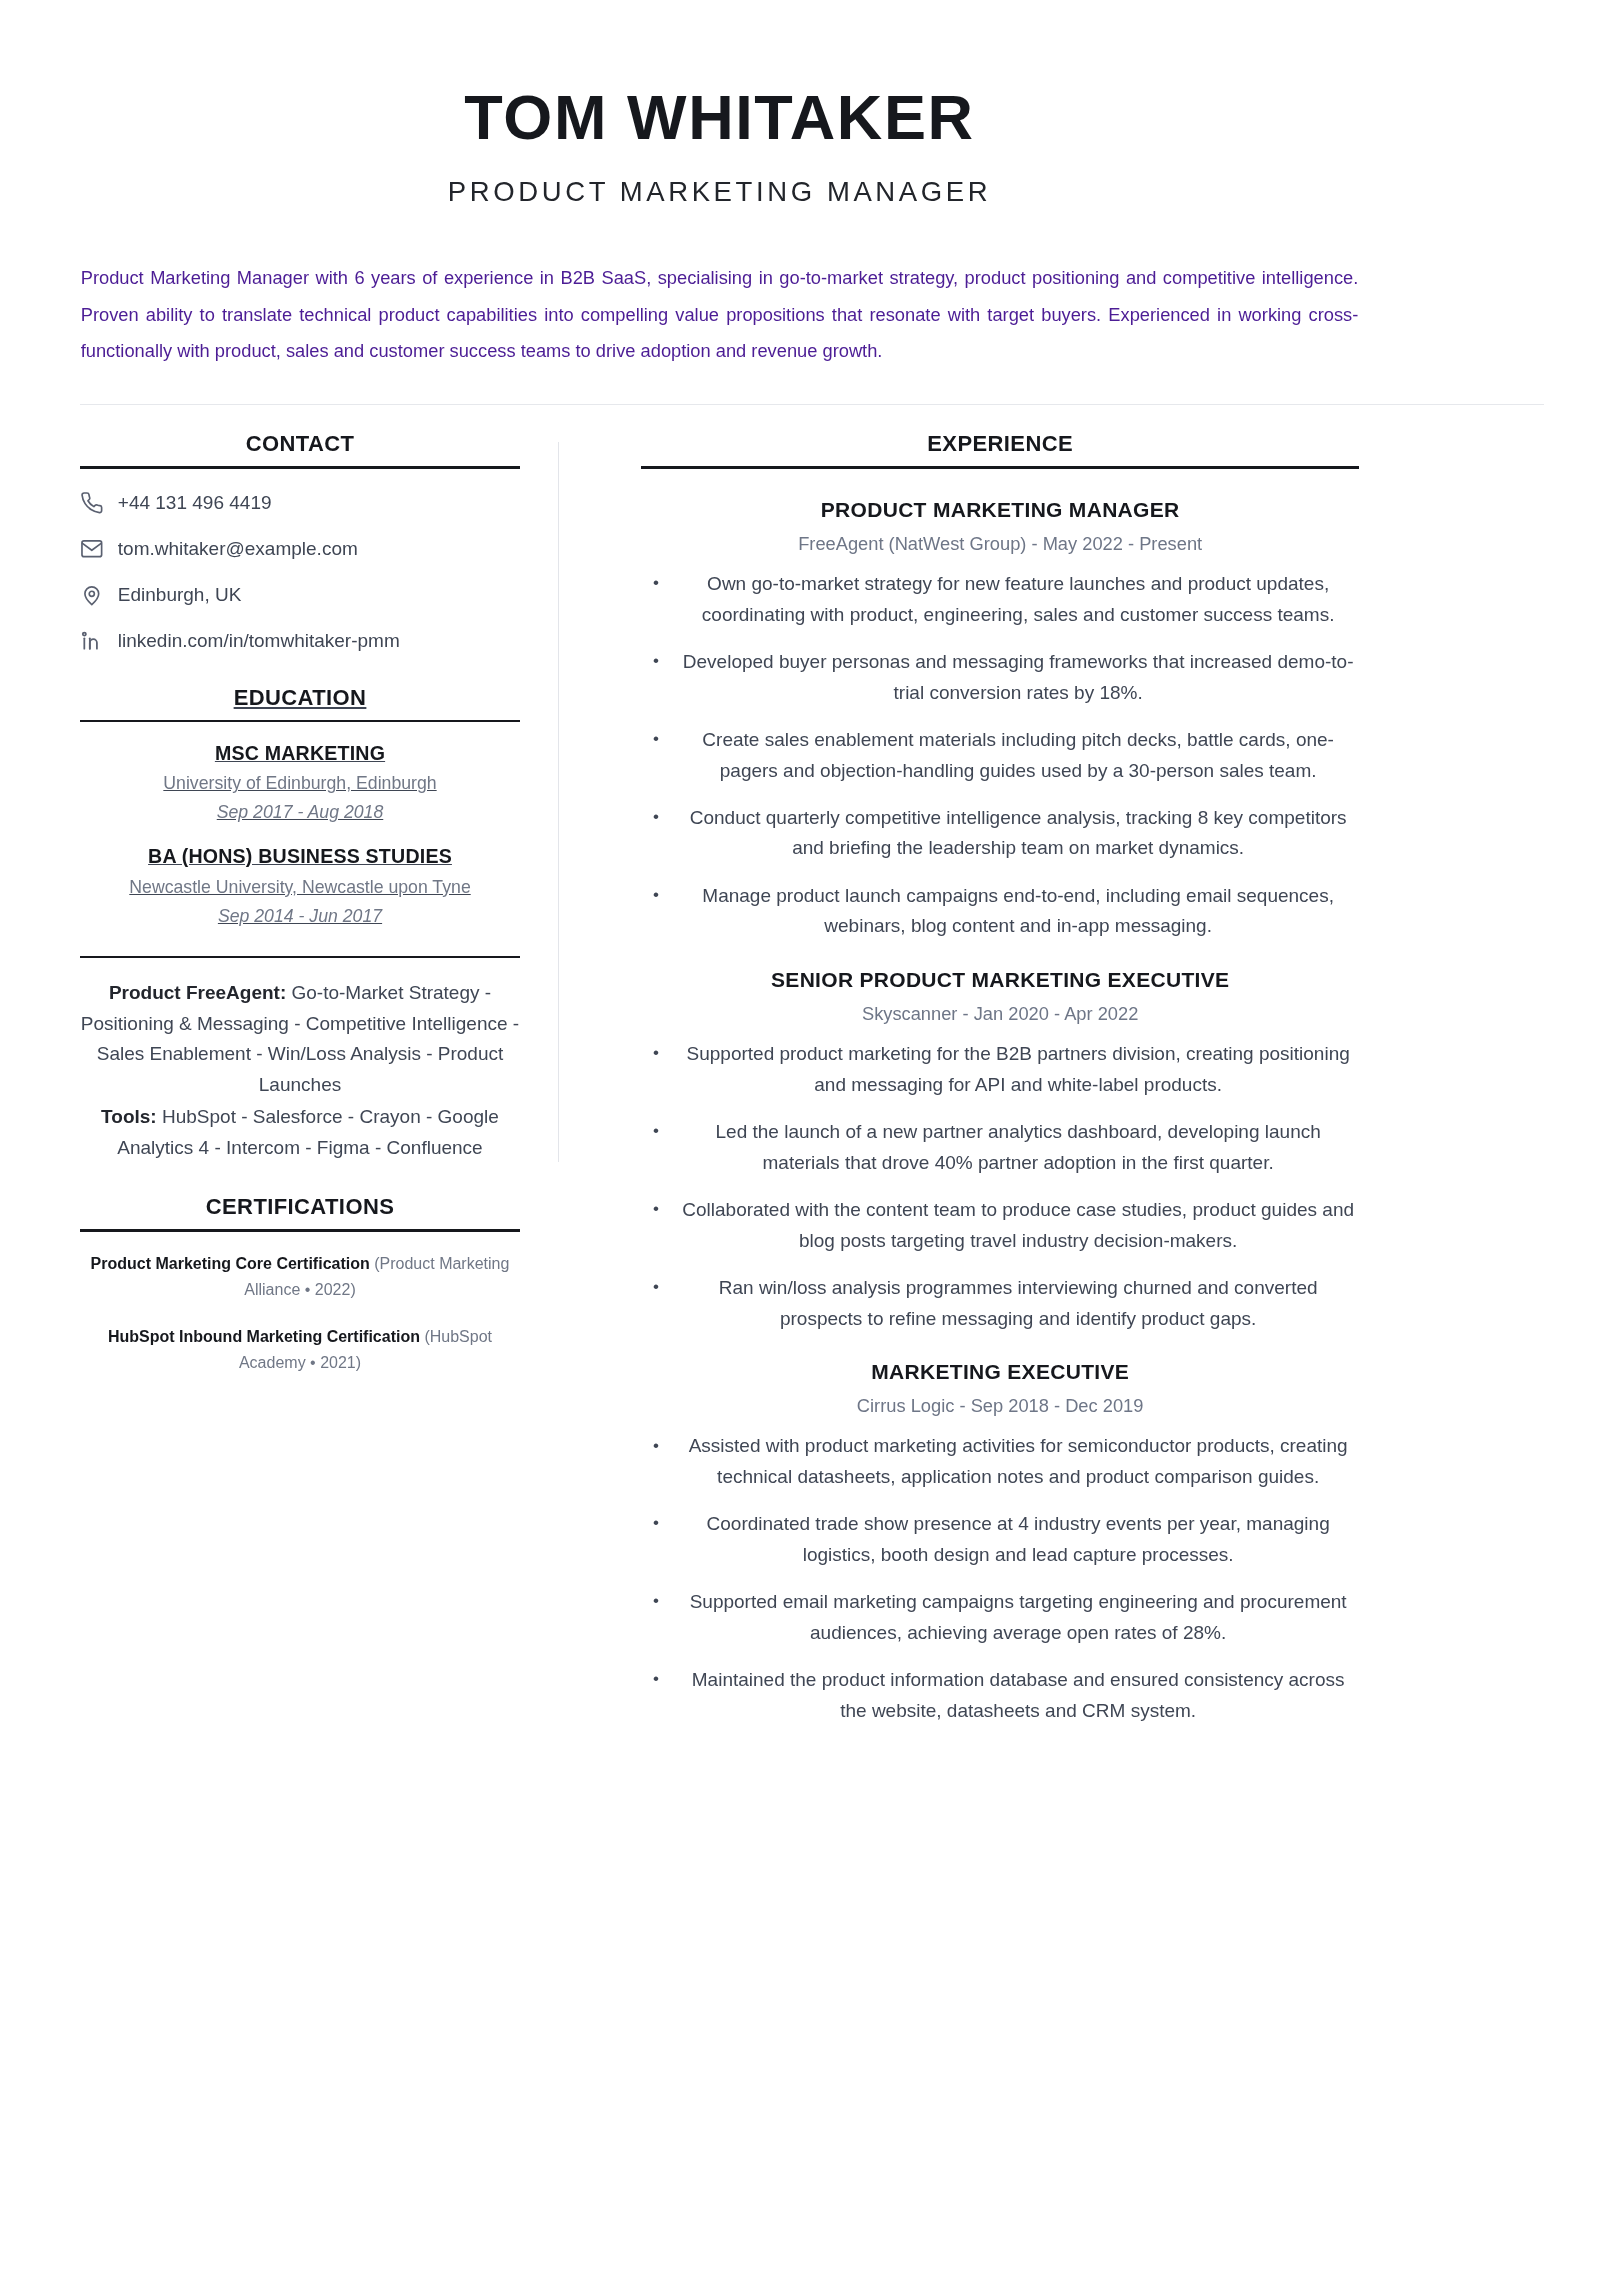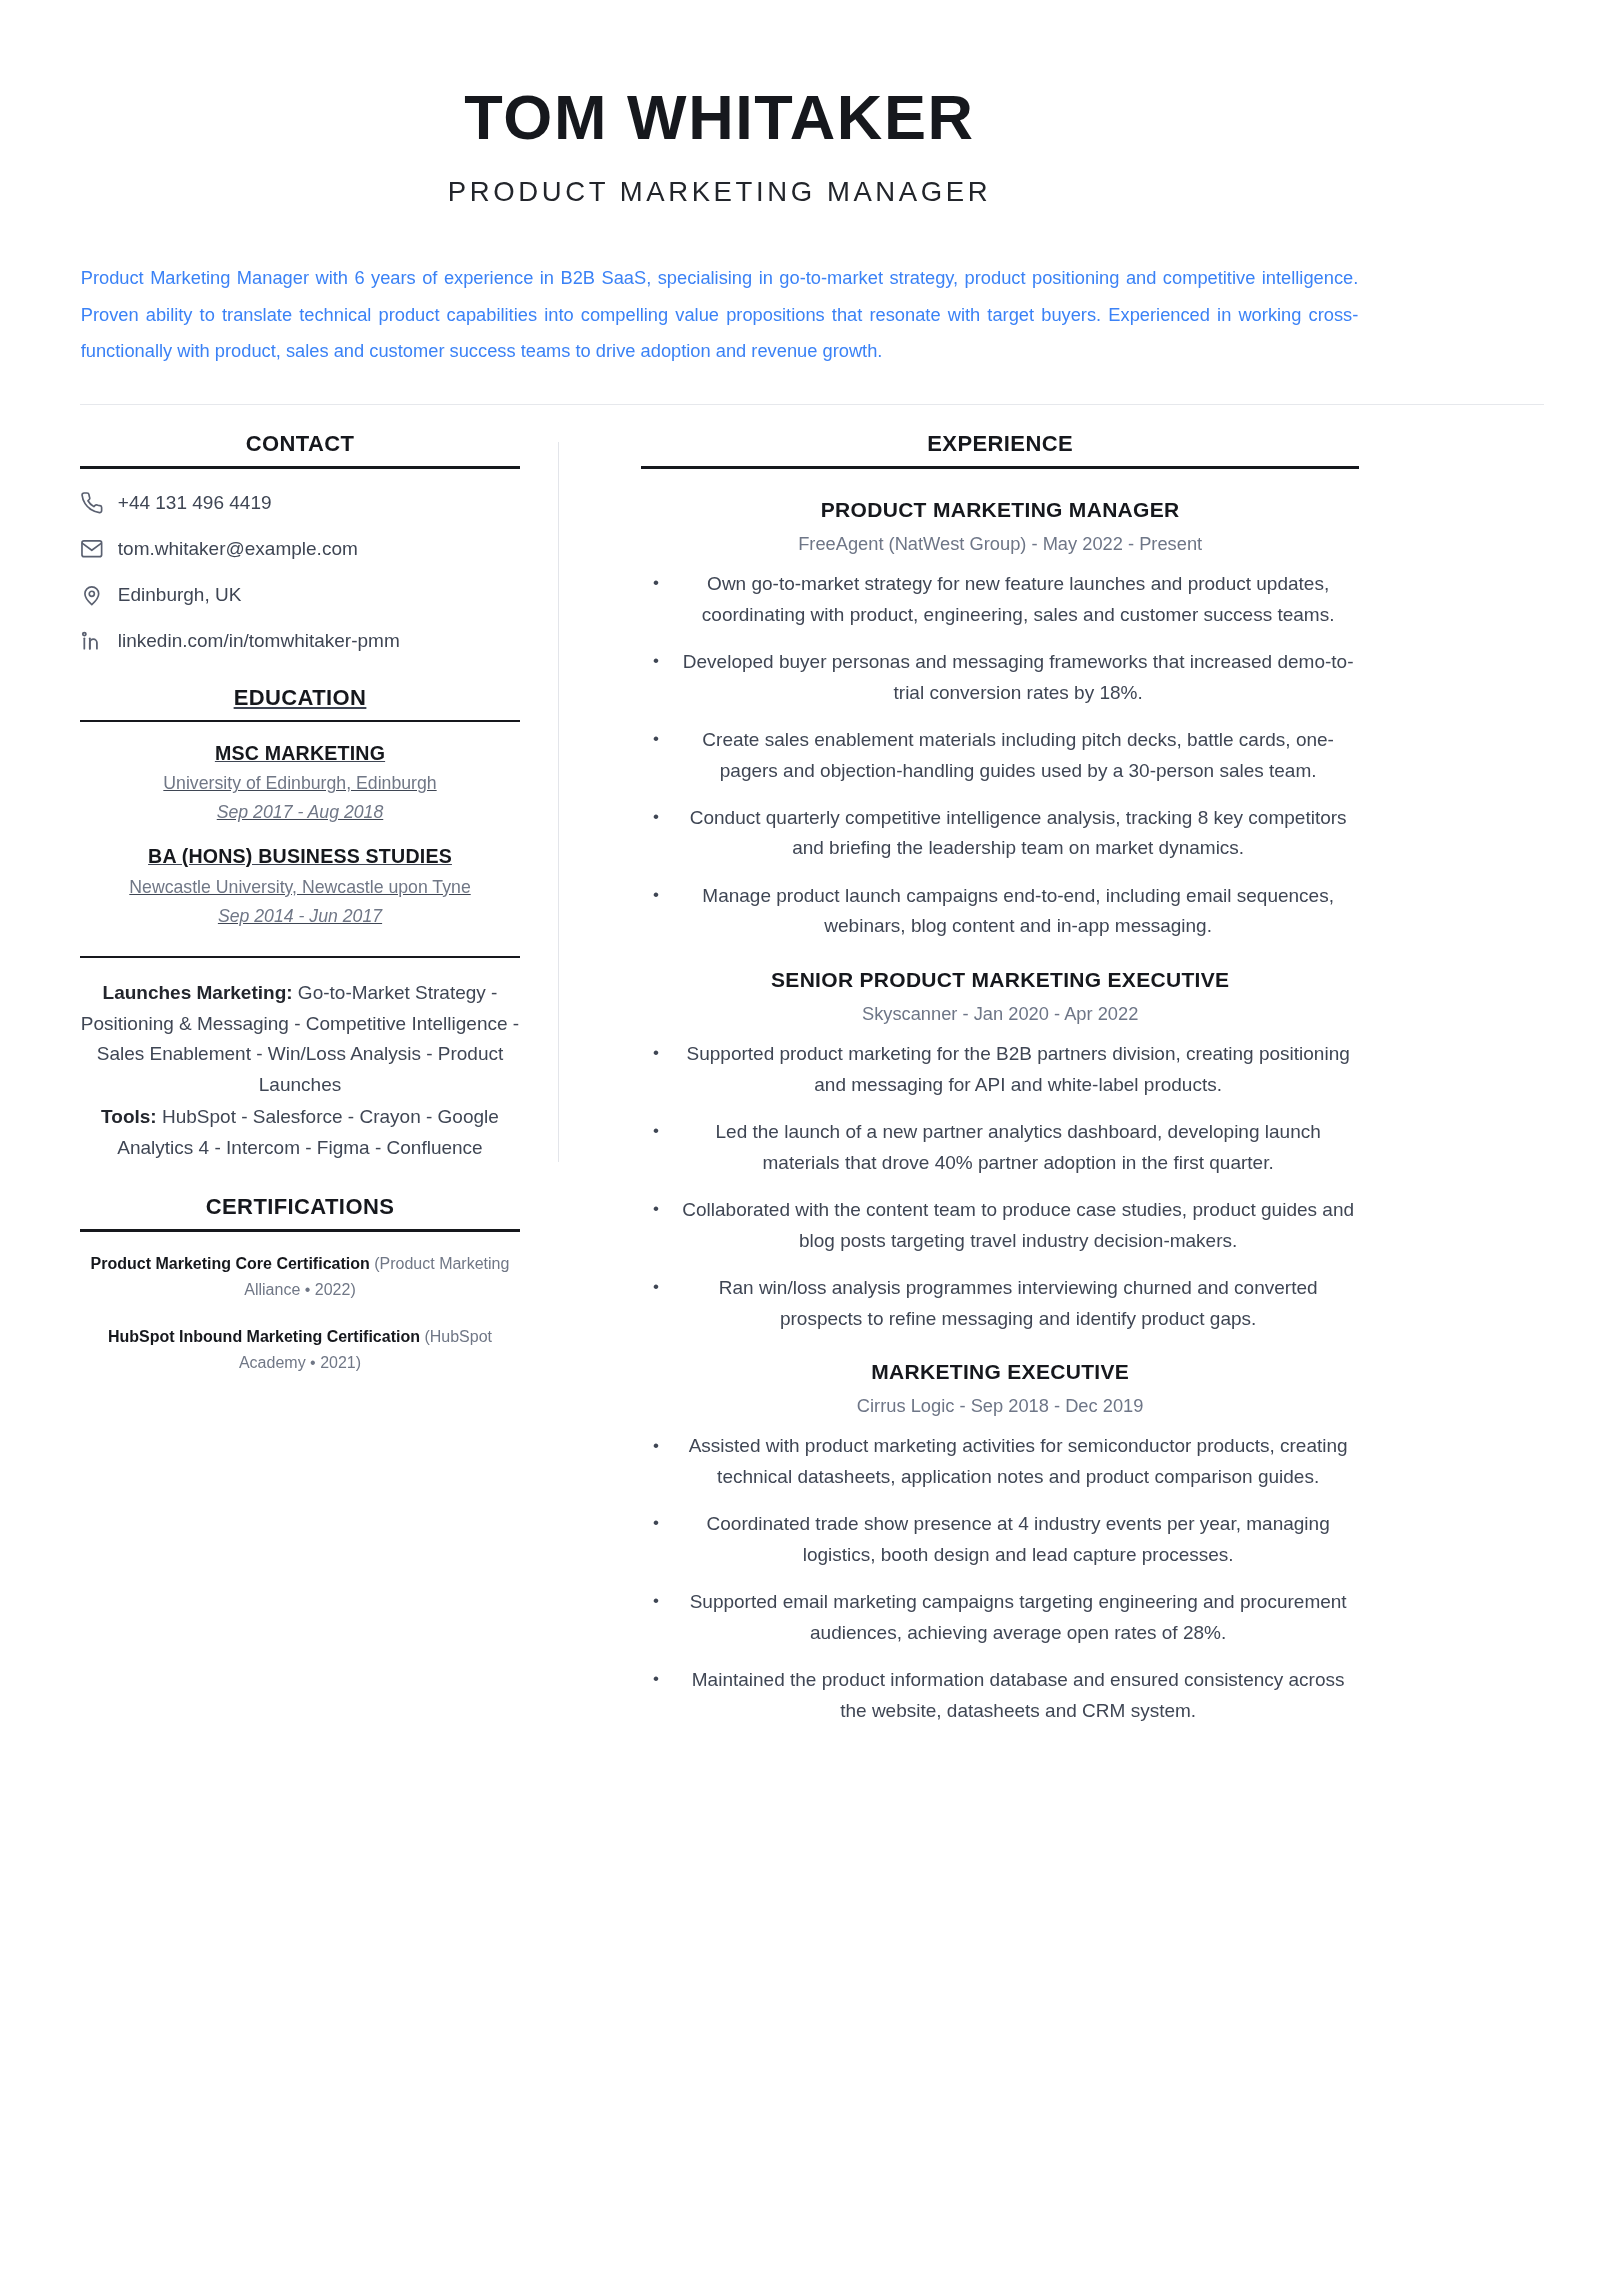--- a/index.html
+++ b/index.html
@@ -46,21 +46,21 @@
     letter-spacing: 3.6px;
     color: #22252b;
   }
 
   
   .summary {
     margin-top: 52px;
     font-size: 18.3px;
     line-height: 2.0;
     text-align: justify;
-    color: #3b82f6;
+    color: #4c1d95;
     padding: 0 0.7px;
   }
 
   .top-divider {
     margin-top: 34px;
     height: 1.3px;
     background: #e6e8ec;
     width: 1464px;
   }
 
@@ -308,21 +308,21 @@
           <div class="edu-degree">BA (HONS) BUSINESS STUDIES</div>
           <div class="edu-school">Newcastle University, Newcastle upon Tyne</div>
           <div class="edu-dates">Sep 2014 - Jun 2017</div>
         </div>
       </div>
 
       <div class="section" style="margin-top:29px;">
         <div class="section-rule"></div>
 
         <div class="skills-block">
-          <span class="skills-label">Launches Marketing:</span><span> Go-to-Market Strategy - Positioning &amp; Messaging - Competitive Intelligence - Sales Enablement - Win/Loss Analysis - Product Launches</span>
+          <span class="skills-label">Product FreeAgent:</span><span> Go-to-Market Strategy - Positioning &amp; Messaging - Competitive Intelligence - Sales Enablement - Win/Loss Analysis - Product Launches</span>
         </div>
         <div class="skills-block">
           <span class="skills-label">Tools:</span><span> HubSpot - Salesforce - Crayon - Google Analytics 4 - Intercom - Figma - Confluence</span>
         </div>
       </div>
 
       <div class="section" style="margin-top:30px;">
         <div class="section-title">CERTIFICATIONS</div>
         <div class="section-rule"></div>
 

